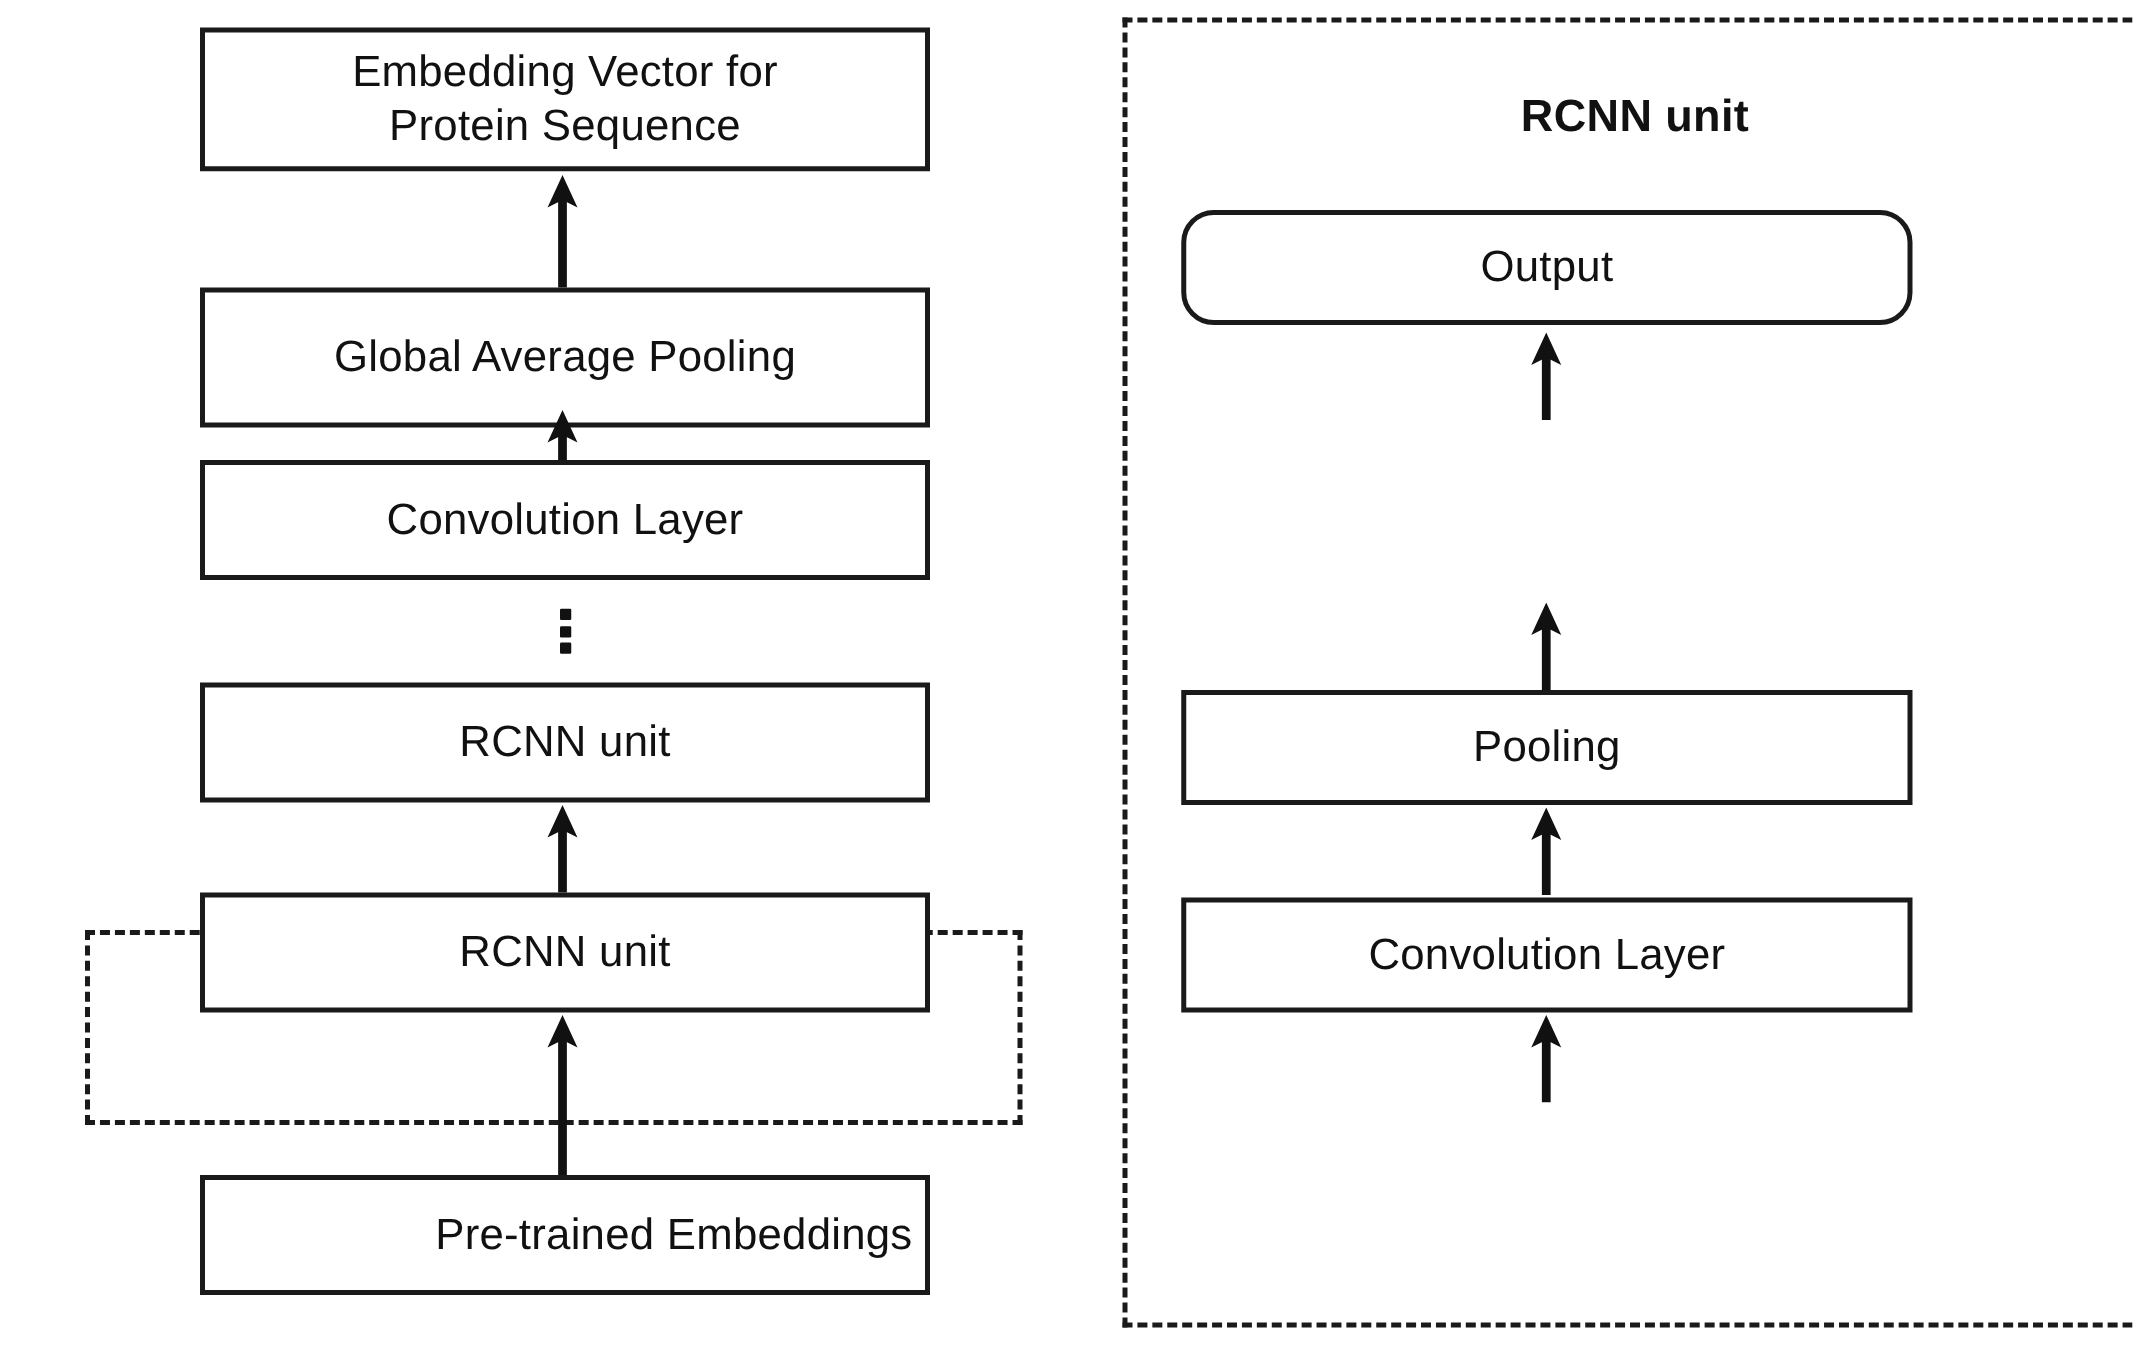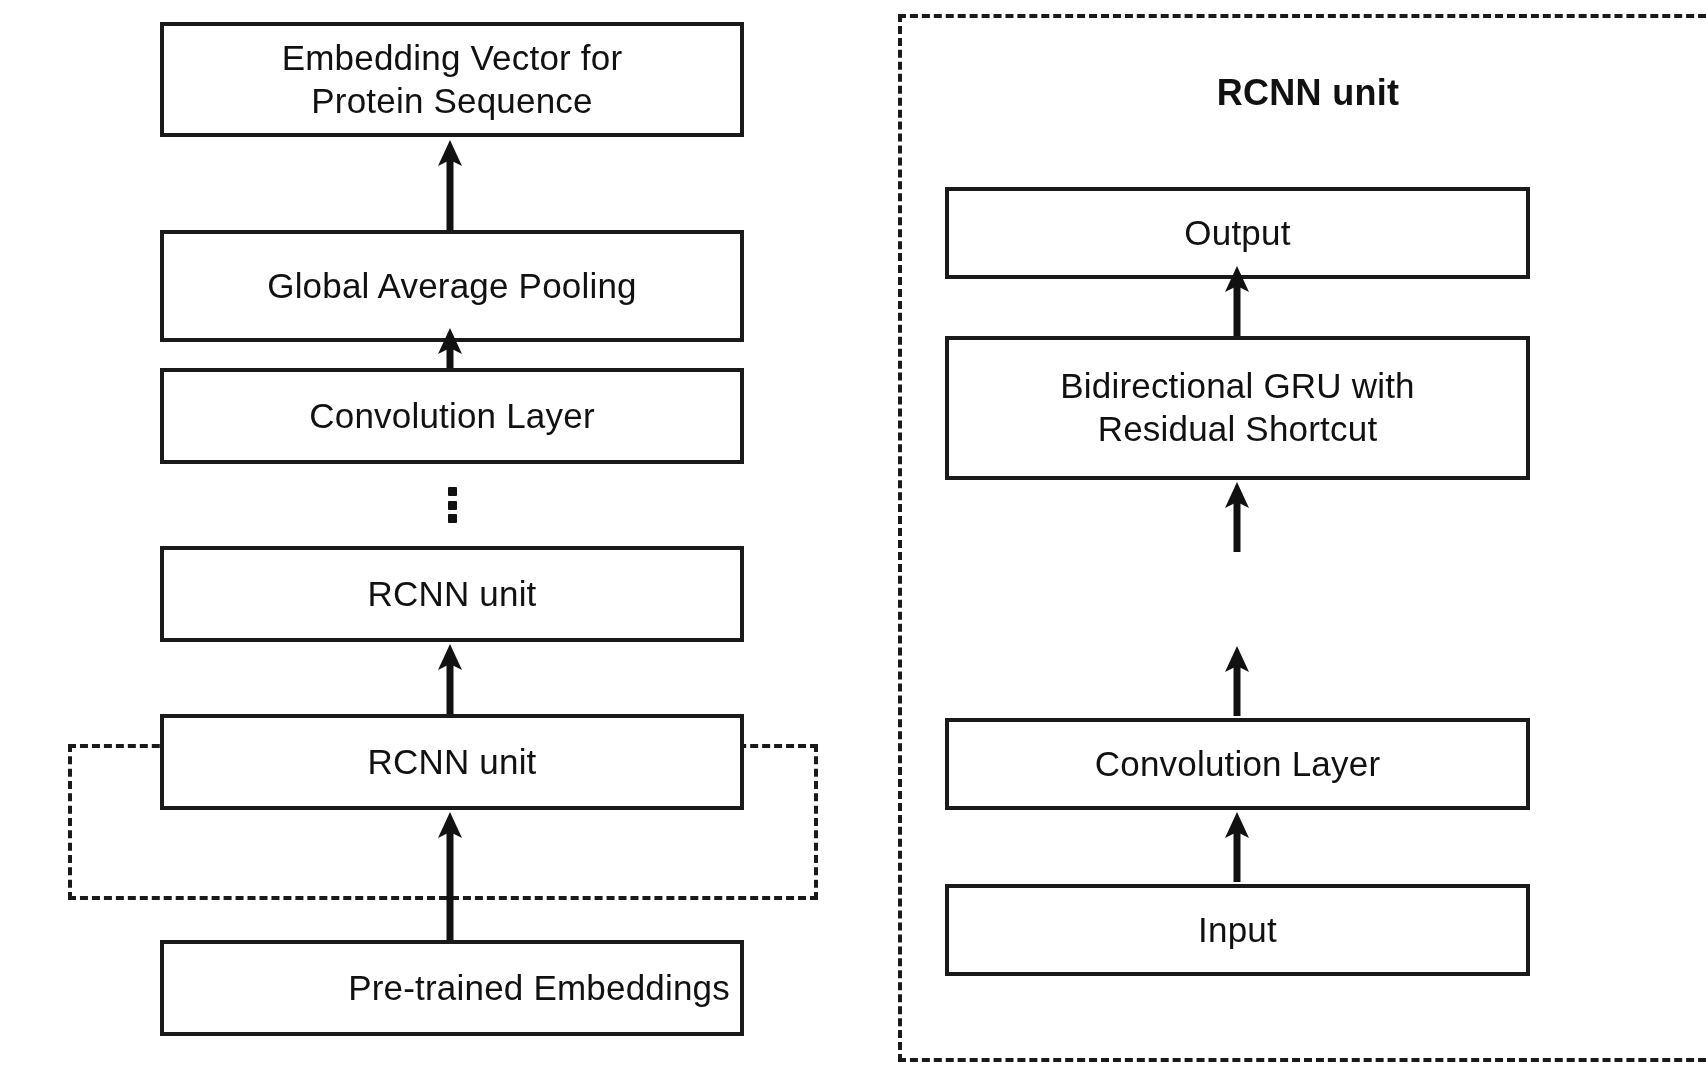--- a/index.html
+++ b/index.html
@@ -140,59 +140,55 @@
   </div>
 
   <div class="box" style="left:128px; top:940px; width:584px; height:96px;justify-content:flex-end;">
     <span class="label">Pre-trained Embeddings</span>
   </div>
 
   <div class="dashed-region" style="left:866px; top:14px; width:820px; height:1048px;"></div>
 
   <div class="panel-title" style="left:866px; top:72px; width:820px;">RCNN unit</div>
 
-  <div class="box" style="left:913px; top:187px; width:585px; height:92px;">
+  <div class="box" style="left:913px; top:168px; width:585px; height:92px;border-radius:26px;">
     <span class="label">Output</span>
   </div>
 
   <div class="arrow" style="left:1185px; top:266px;">
     <svg width="40" height="70" viewBox="0 0 40 70">
       <line x1="20" y1="70" x2="20" y2="16" stroke="#111111" stroke-width="7"></line>
       <polygon points="20,0 32,26 20,20 8,26" fill="#111111"></polygon>
     </svg>
   </div>
 
-  <div class="box" style="left:913px; top:336px; width:585px; height:144px;">
-    <span class="label">Bidirectional GRU with
-Residual Shortcut</span>
-  </div>
 
   <div class="arrow" style="left:1185px; top:482px;">
     <svg width="40" height="70" viewBox="0 0 40 70">
       <line x1="20" y1="70" x2="20" y2="16" stroke="#111111" stroke-width="7"></line>
       <polygon points="20,0 32,26 20,20 8,26" fill="#111111"></polygon>
     </svg>
   </div>
 
+  <div class="box" style="left:913px; top:552px; width:585px; height:92px;">
+    <span class="label">Pooling</span>
+  </div>
 
   <div class="arrow" style="left:1185px; top:646px;">
     <svg width="40" height="70" viewBox="0 0 40 70">
       <line x1="20" y1="70" x2="20" y2="16" stroke="#111111" stroke-width="7"></line>
       <polygon points="20,0 32,26 20,20 8,26" fill="#111111"></polygon>
     </svg>
   </div>
 
   <div class="box" style="left:913px; top:718px; width:585px; height:92px;">
     <span class="label">Convolution Layer</span>
   </div>
 
   <div class="arrow" style="left:1185px; top:812px;">
     <svg width="40" height="70" viewBox="0 0 40 70">
       <line x1="20" y1="70" x2="20" y2="16" stroke="#111111" stroke-width="7"></line>
       <polygon points="20,0 32,26 20,20 8,26" fill="#111111"></polygon>
     </svg>
   </div>
 
-  <div class="box" style="left:913px; top:884px; width:585px; height:92px;">
-    <span class="label">Input</span>
-  </div>
 
 </div>
 
 </body></html>

